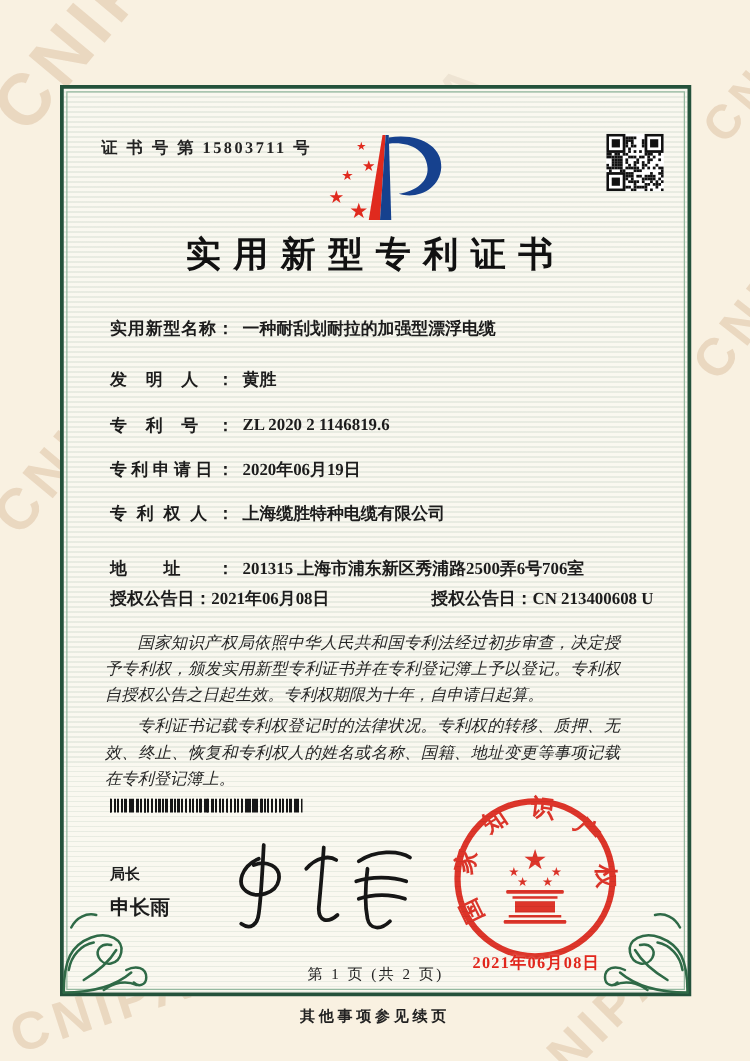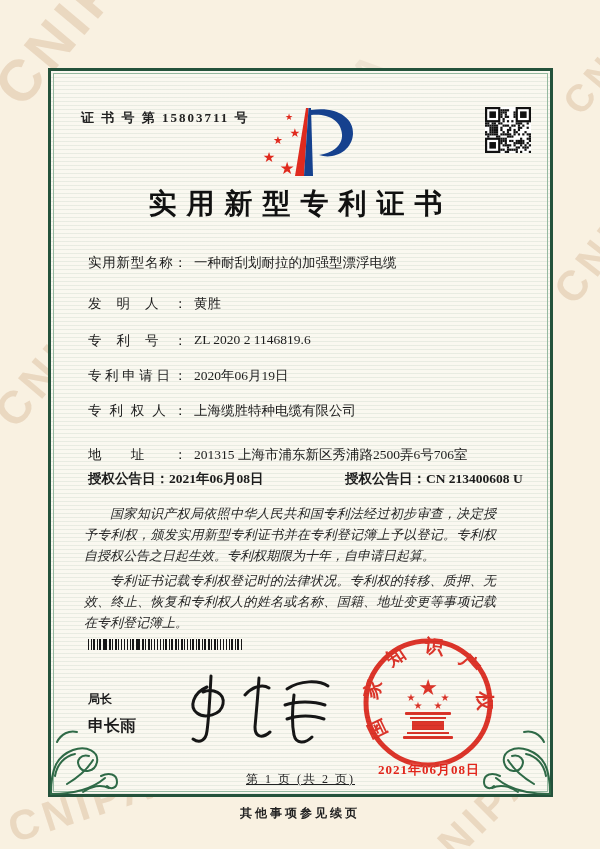--- a/index.html
+++ b/index.html
@@ -39,21 +39,21 @@
     position:absolute;left:30px;top:38px;font-size:13px;font-weight:700;
     letter-spacing:2px;color:#222;
   }
   .logo{position:absolute;left:200px;top:33px;}
   .qr{position:absolute;left:434px;top:36px;width:46px;height:46px;background:#fff;}
   .qr svg{display:block;width:46px;height:46px;}
   .title{
     position:absolute;left:0;top:114px;width:100%;text-align:center;
     font-size:28px;font-weight:700;letter-spacing:10px;color:#111;
   }
-  .field{position:absolute;left:37px;font-size:13.5px;font-weight:400;white-space:nowrap;}
+  .field{position:absolute;left:37px;font-size:13.5px;font-weight:700;white-space:nowrap;}
   .flabel{display:inline-block;width:99px;text-align:justify;text-align-last:justify;vertical-align:top;}
   .fvalue{margin-left:7px;}
   .f0{top:183px;} .f1{top:224px;} .f2{top:261px;} .f3{top:296px;} .f4{top:331px;} .f5{top:364px;margin-top:11px;}
   .grant{position:absolute;top:399px;left:37px;font-size:13.5px;font-weight:600;white-space:nowrap;}
   .grant-no{position:absolute;left:257px;top:0;}
   .paras{
     position:absolute;left:29px;top:428px;width:420px;
     font-size:13px;line-height:21px;text-align:justify;color:#262626;
     font-style:italic;font-weight:500;
   }
@@ -68,21 +68,21 @@
   .signer-name{position:absolute;left:37px;top:645px;font-size:16px;font-weight:700;font-family:"Liberation Sans","DejaVu Sans",sans-serif;}
   .signature{position:absolute;left:120px;top:600px;}
   .seal{position:absolute;left:307px;top:562px;width:140px;height:140px;opacity:0.93;mix-blend-mode:multiply;}
   .seal-date{
     position:absolute;left:310px;top:690px;width:136px;text-align:center;
     color:#e1261c;font-size:13px;font-weight:700;letter-spacing:1px;white-space:nowrap;
     z-index:3;text-shadow:0 0 2px rgba(250,248,240,0.6);
   }
   .page-num{
     position:absolute;left:0;top:700px;width:100%;text-align:center;
-    font-size:12px;letter-spacing:2px;color:#222;text-decoration:underline;
+    font-size:12px;letter-spacing:2px;color:#222;
   }
   .flourish{position:absolute;bottom:-4px;width:92px;height:92px;z-index:2;}
   .flourish-left{left:-4px;}
   .flourish-right{right:-4px;transform:scaleX(-1);}
   .cont-note{
     position:absolute;left:0;top:805px;width:100%;text-align:center;
     font-size:12px;letter-spacing:3px;color:#222;font-weight:600;z-index:1;
   }
 </style>
 </head>

